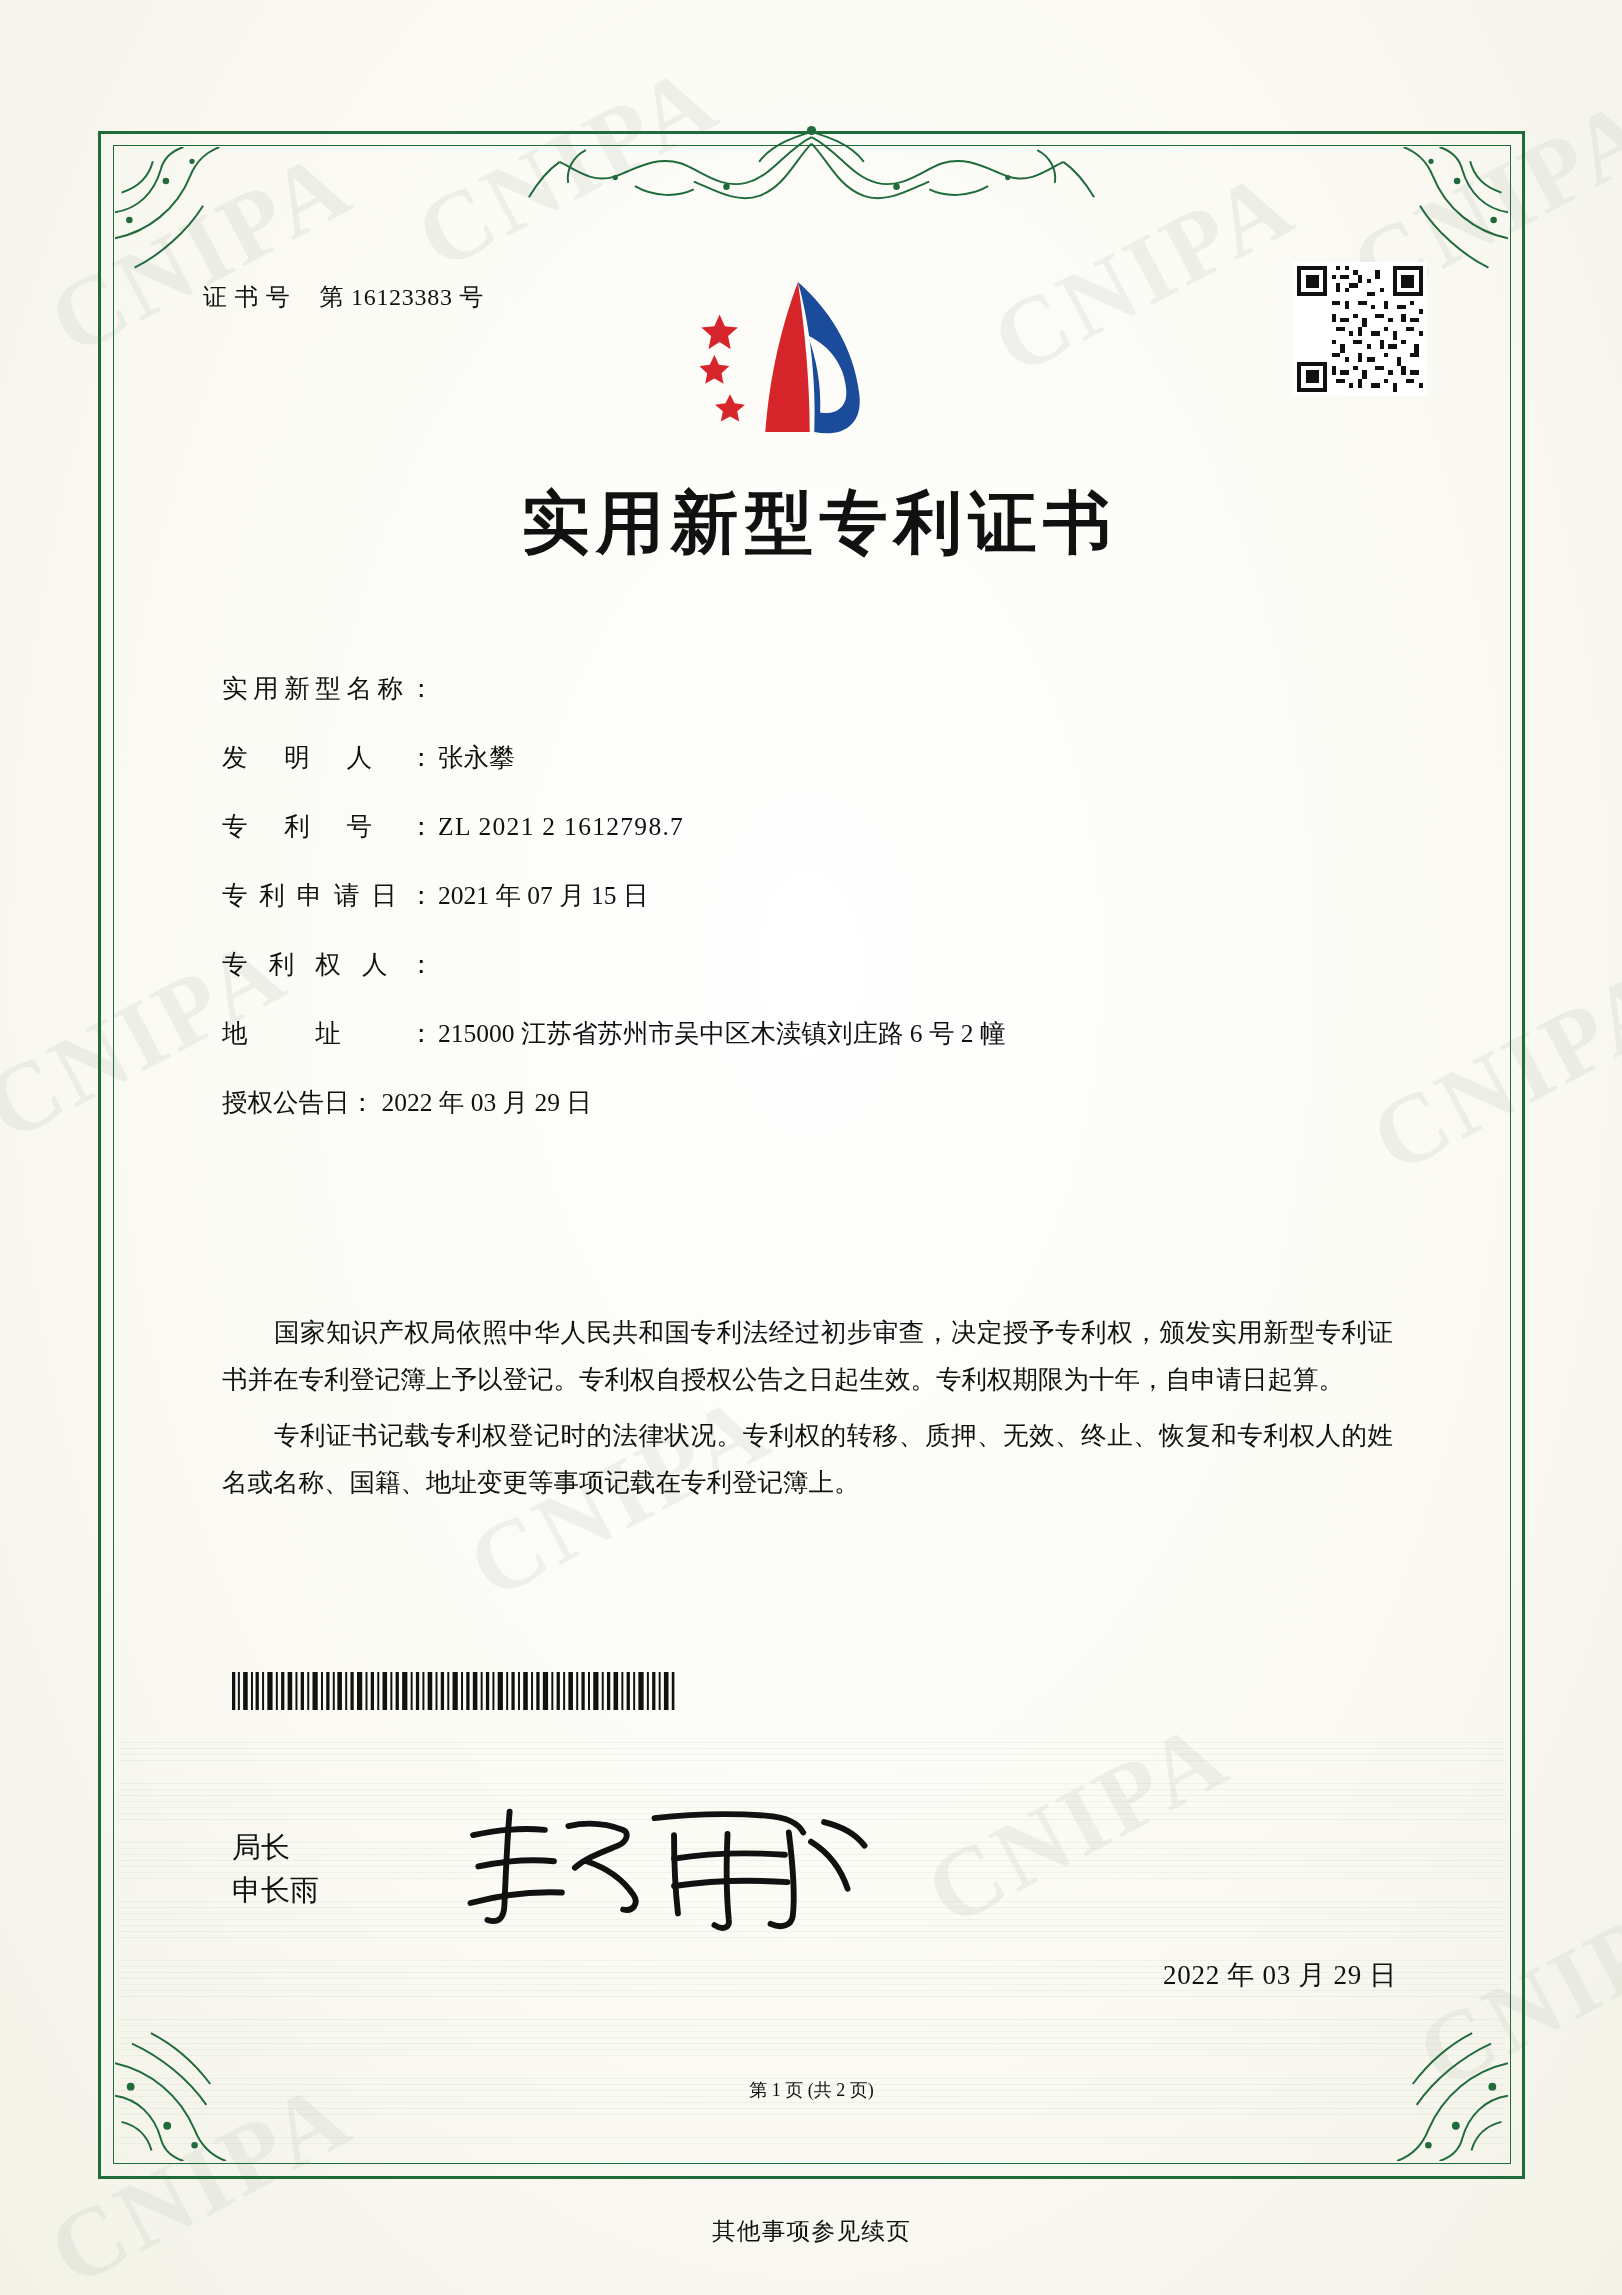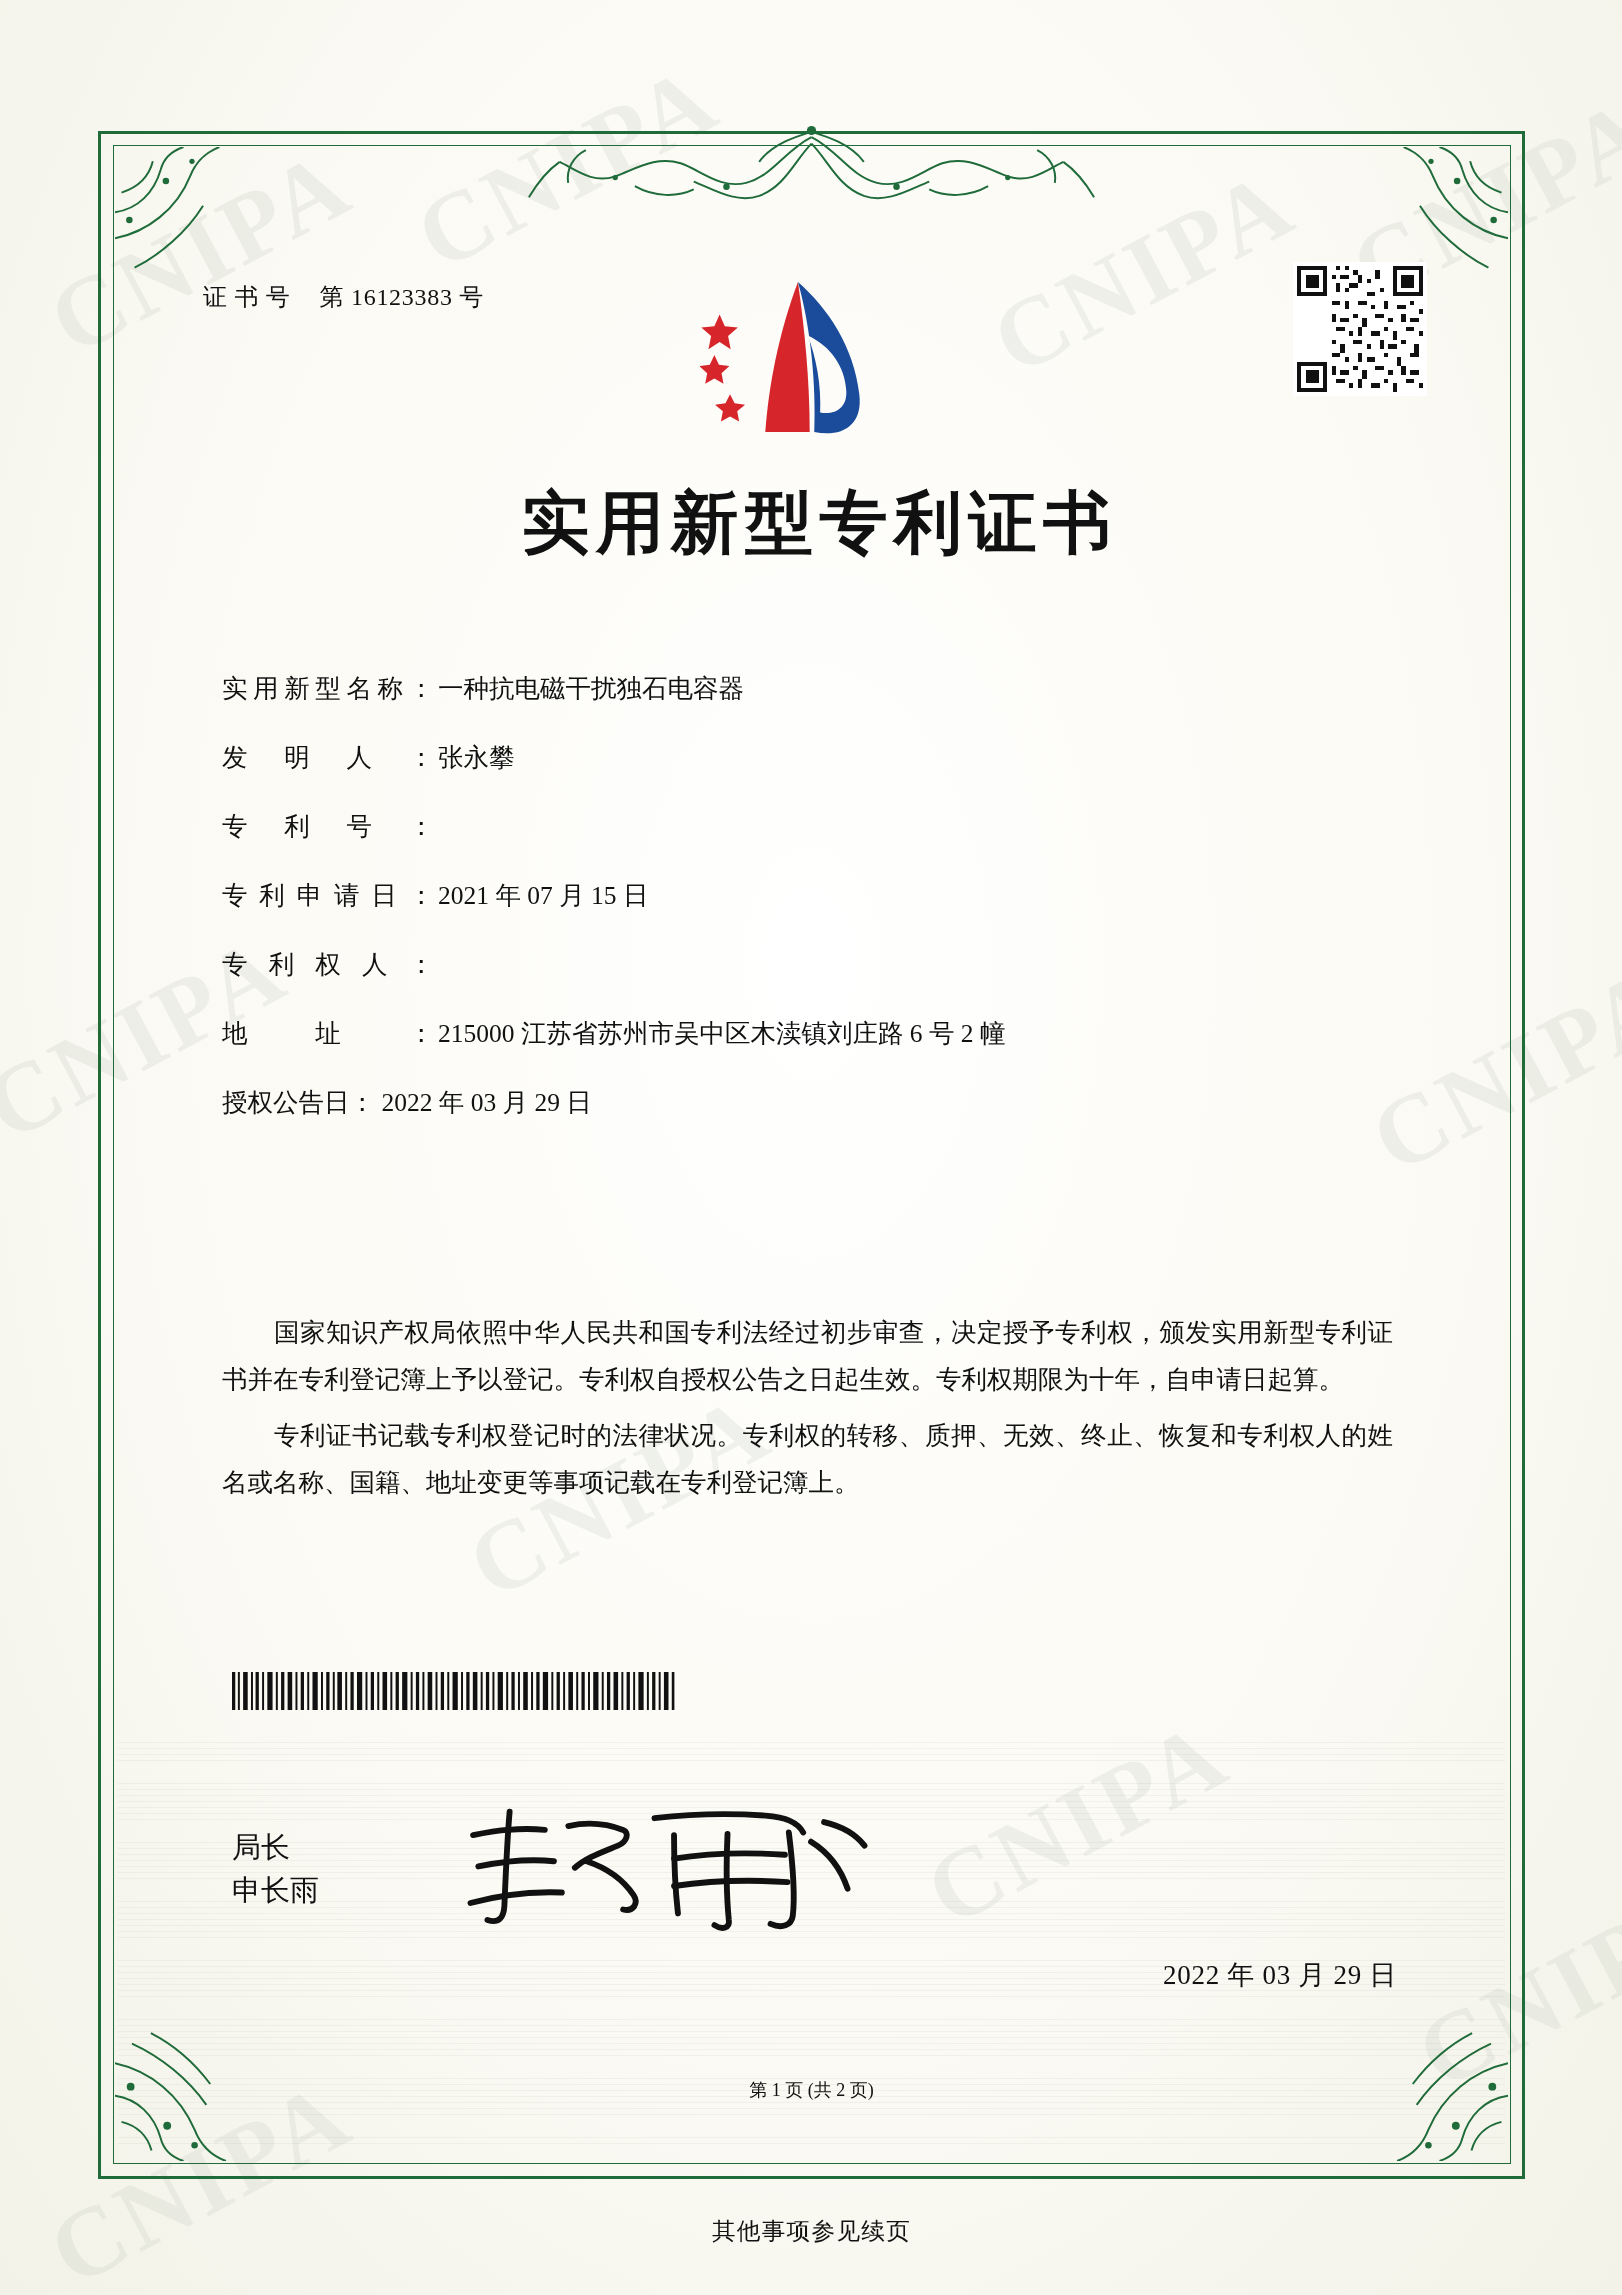--- a/index.html
+++ b/index.html
@@ -467,40 +467,40 @@
     <div class="row">
       <div class="lbl">
         <span>实</span>
         <span>用</span>
         <span>新</span>
         <span>型</span>
         <span>名</span>
         <span>称</span>
         <span class="colon">：</span>
       </div>
-      <div class="val">一种抗电磁干扰独石电容器</div>
     </div>
 
     <div class="row">
       <div class="lbl">
         <span>发</span>
         <span>明</span>
         <span>人</span>
         <span class="colon">：</span>
       </div>
       <div class="val">张永攀</div>
     </div>
 
     <div class="row">
       <div class="lbl">
         <span>专</span>
         <span>利</span>
         <span>号</span>
         <span class="colon">：</span>
       </div>
+      <div class="val mono">ZL 2021 2 1612798.7</div>
     </div>
 
     <div class="row">
       <div class="lbl">
         <span>专</span>
         <span>利</span>
         <span>申</span>
         <span>请</span>
         <span>日</span>
         <span class="colon">：</span>

